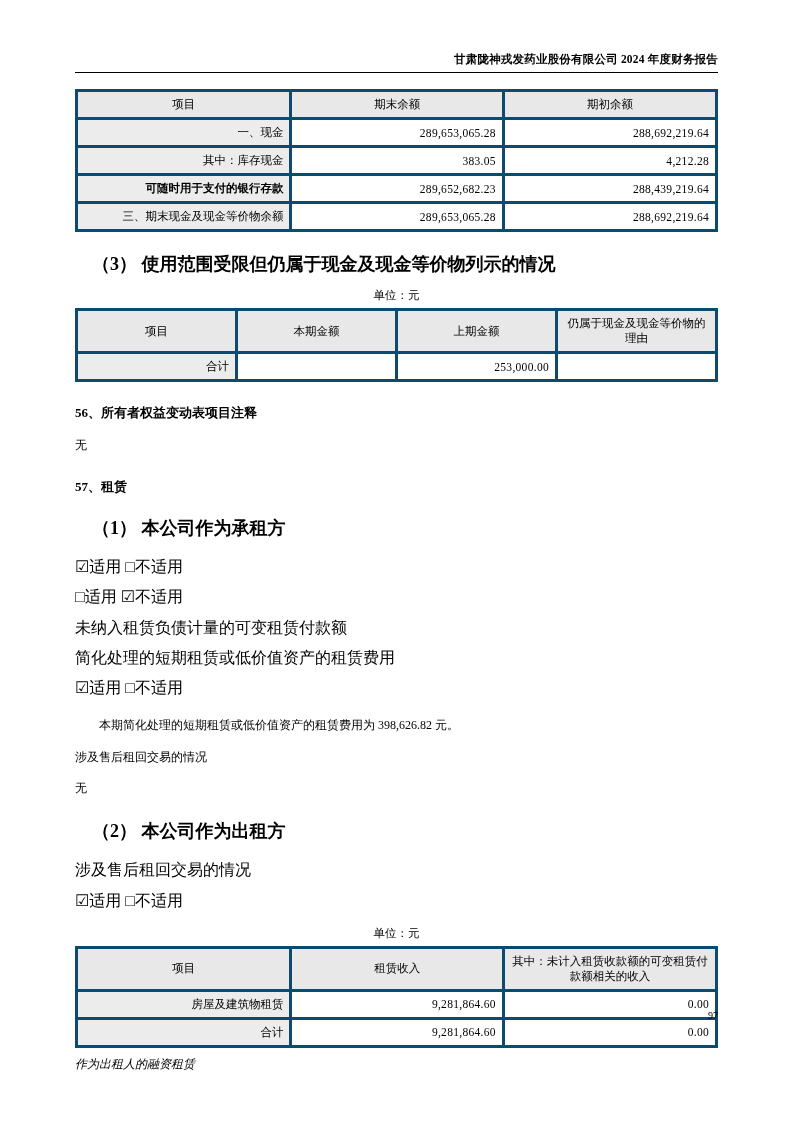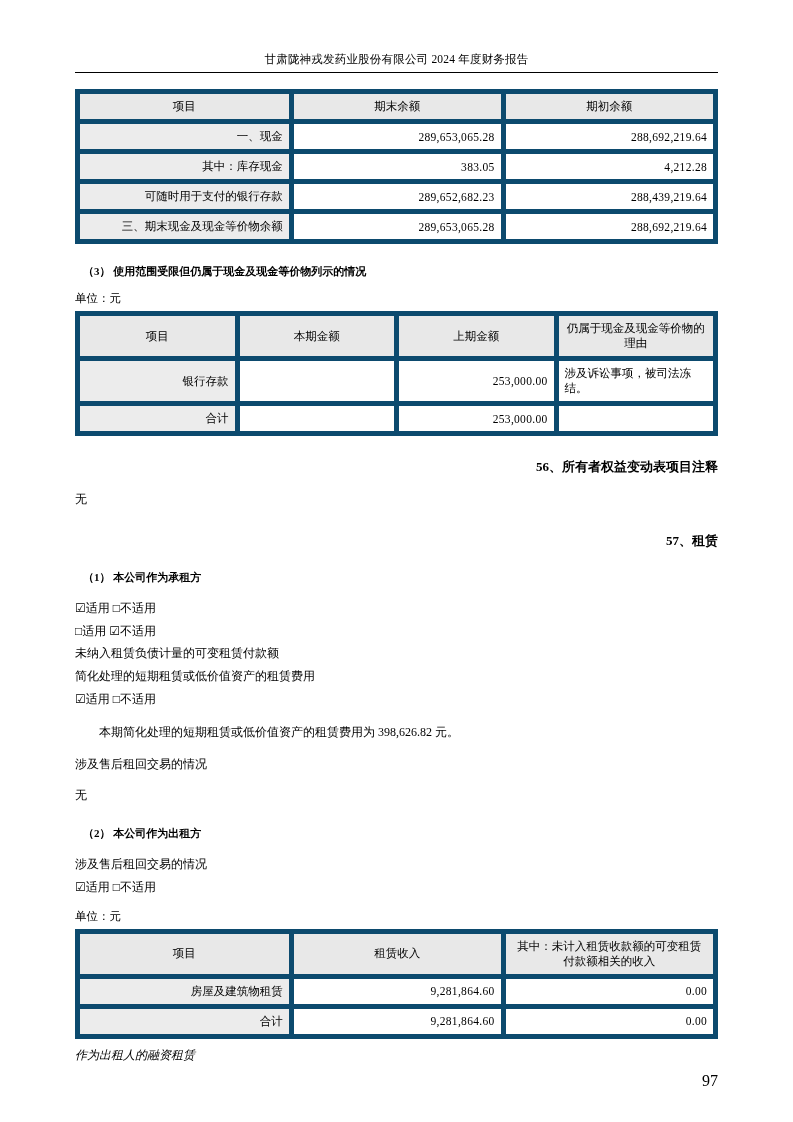--- a/index.html
+++ b/index.html
@@ -19,37 +19,38 @@
     background: #ffffff;
     box-sizing: border-box;
   }
   .content {
     position: absolute;
     left: 75px;
     top: 52px;
     width: 643px;
   }
   .header-line {
-    text-align: center;
+    text-align: right;
     font-size: 11.5px;
     letter-spacing: 0.2px;
     padding-bottom: 5px;
+    font-weight: bold;
   }
   .header-rule {
     border-bottom: 1.6px solid #000;
     margin-bottom: 16px;
   }
   table.doc {
     border-collapse: collapse;
     width: 100%;
     table-layout: fixed;
     font-size: 11.5px;
   }
   table.doc td, table.doc th {
-    border: 5px solid #0c4a6e;
+    border: 3px solid #0c4a6e;
     padding: 5px 6px;
     vertical-align: middle;
     font-weight: normal;
   }
   .hdr-cell {
     background: #e8e8e8;
     text-align: center;
   }
   .rowhead {
     background: #ececec;
@@ -57,48 +58,47 @@
   }
   .num {
     text-align: right;
     font-family: "Liberation Serif", serif;
     letter-spacing: 0.3px;
   }
   .sec-title {
     font-weight: bold;
     font-size: 13px;
     margin: 22px 0 14px 0;
-    text-align: right;
   }
   .sub-title {
     font-weight: bold;
-    font-size: 11px;
-    margin: 20px 0 12px 8px;
+    font-size: 18px;
+    margin: 20px 0 12px 17px;
   }
   .para {
     font-size: 12px;
     margin: 12px 0;
     line-height: 1.65;
   }
   .para.tight { margin: 7px 0; font-style: italic; }
   .indent { text-indent: 2em; }
   .unit {
-    text-align: left;
+    text-align: center;
     font-size: 11.5px;
     margin: 10px 0 5px 0;
   }
   .chk {
-    font-size: 12px;
+    font-size: 16px;
     line-height: 1.9;
   }
   .pagenum {
     position: absolute;
     right: 75px;
-    top: 1072px;
-    font-size: 16px;
+    top: 1010px;
+    font-size: 10px;
     margin-left: 12px;
   }
 </style>
 </head>
 <body>
 
 <div class="page">
   <div class="content">
 
     <div class="header-line">甘肃陇神戎发药业股份有限公司 2024 年度财务报告</div>
@@ -120,21 +120,21 @@
           <td class="rowhead">一、现金</td>
           <td class="num">289,653,065.28</td>
           <td class="num">288,692,219.64</td>
         </tr>
         <tr>
           <td class="rowhead">其中：库存现金</td>
           <td class="num">383.05</td>
           <td class="num">4,212.28</td>
         </tr>
         <tr>
-          <td class="rowhead" style="">可随时用于支付的银行存款</td>
+          <td class="rowhead" style="font-weight:bold;">可随时用于支付的银行存款</td>
           <td class="num">289,652,682.23</td>
           <td class="num">288,439,219.64</td>
         </tr>
         <tr>
           <td class="rowhead">三、期末现金及现金等价物余额</td>
           <td class="num">289,653,065.28</td>
           <td class="num">288,692,219.64</td>
         </tr>
       </tbody>
     </table>
@@ -149,26 +149,20 @@
         <col style="width:25%">
         <col style="width:25%">
         <col style="width:25%">
       </colgroup>
       <tbody>
         <tr>
           <th class="hdr-cell">项目</th>
           <th class="hdr-cell">本期金额</th>
           <th class="hdr-cell">上期金额</th>
           <th class="hdr-cell">仍属于现金及现金等价物的理由</th>
-        </tr>
-        <tr>
-          <td class="rowhead">银行存款</td>
-          <td class="num"></td>
-          <td class="num">253,000.00</td>
-          <td>涉及诉讼事项，被司法冻结。</td>
         </tr>
         <tr>
           <td class="rowhead">合计</td>
           <td class="num"></td>
           <td class="num">253,000.00</td>
           <td></td>
         </tr>
       </tbody>
     </table>
 

